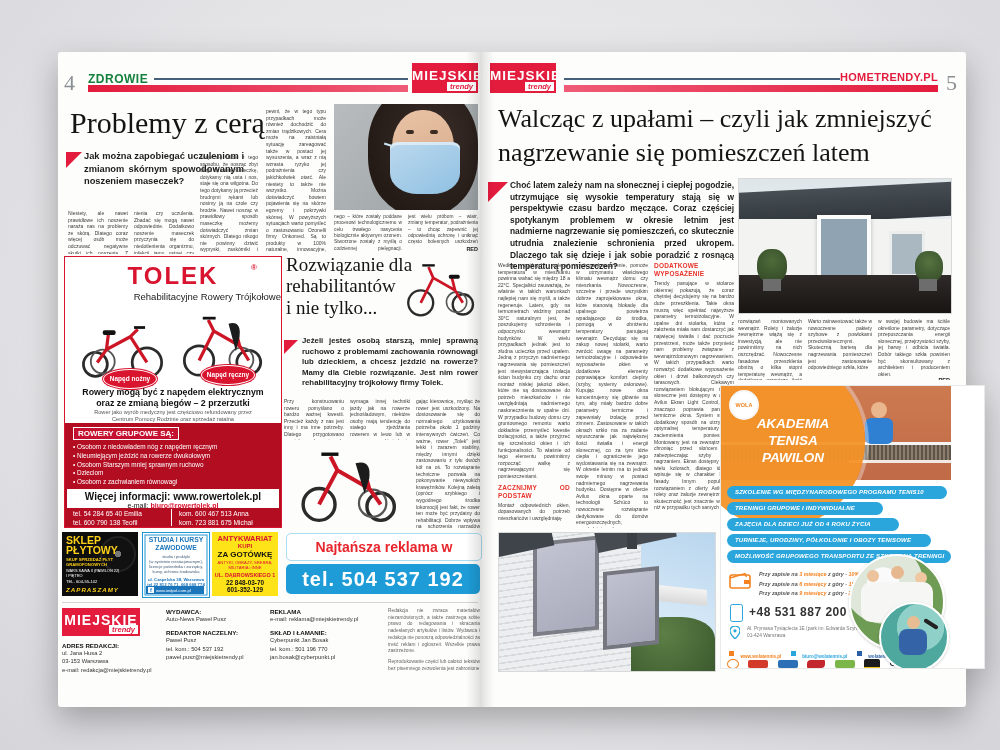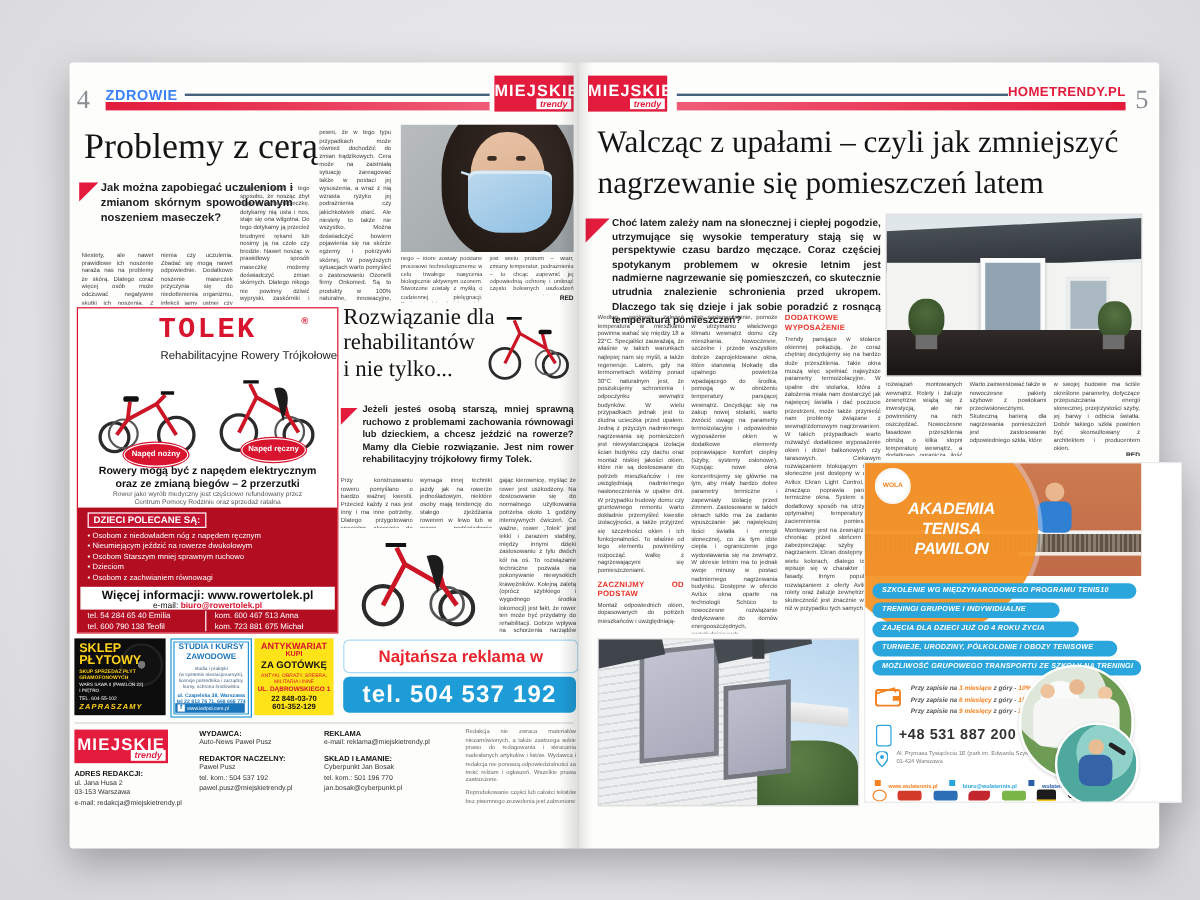--- a/index.html
+++ b/index.html
@@ -9,39 +9,39 @@
   .a{position:absolute;}
   .spread{left:58px;top:52px;width:908px;height:655px;filter:drop-shadow(0 12px 16px rgba(0,0,0,.28));}
   .page{top:0;height:655px;background:#fdfdfc;}
   .pg-l{left:0;width:424px;border-radius:3px 0 0 3px;}
   .pg-r{left:424px;width:484px;border-radius:0 3px 3px 0;}
   .pg-l::after{content:"";position:absolute;right:0;top:0;bottom:0;width:16px;
     background:linear-gradient(90deg,rgba(0,0,0,0) 0%,rgba(0,0,0,.13) 100%);pointer-events:none;}
   .pg-r::before{content:"";position:absolute;left:0;top:0;bottom:0;width:12px;
     background:linear-gradient(270deg,rgba(0,0,0,0) 0%,rgba(0,0,0,.10) 100%);pointer-events:none;z-index:5;}
   .pgnum{font-family:"Liberation Serif",serif;font-size:22px;color:#8a8f94;}
-  .section-lbl{font-size:12px;font-weight:bold;color:#3b82f6;letter-spacing:.5px;}
+  .section-lbl{font-size:12px;font-weight:bold;color:#15803d;letter-spacing:.5px;}
   .hdr-line{height:1.6px;background:#44607a;}
   .hdr-bar{height:7px;background:linear-gradient(90deg,#e31b3d,#ef5c77);}
   .hdr-bar.rev{background:linear-gradient(270deg,#e31b3d,#ef5c77);}
   .logo{background:#e31b3d;text-align:center;}
   .logo .ltop{color:#fff;font-weight:bold;font-size:13.5px;letter-spacing:1px;line-height:26px;}
   .logo .ltab{position:absolute;right:2px;bottom:2px;background:#fff;color:#e31b3d;
     font-size:7.5px;font-weight:bold;font-style:italic;padding:0 3px;line-height:9px;}
   .headline{font-family:"Liberation Serif",serif;color:#141414;}
   .tri{width:0;height:0;border-top:16px solid #e31b3d;border-right:16px solid transparent;}
   .lead{font-weight:bold;color:#1c1c1c;text-align:justify;}
   .col{font-size:5px;line-height:1.32;color:#3c3c3c;text-align:justify;overflow:hidden;}
   .cap{font-size:4.8px;line-height:1.32;color:#3c3c3c;text-align:justify;overflow:hidden;}
   .byline{font-weight:bold;font-size:5.5px;color:#222;text-align:right;}
   .subhead{font-weight:bold;color:#e8332a;font-size:6.5px;line-height:1.25;margin:4px 0 2px 0;letter-spacing:.2px;}
   .photo{overflow:hidden;}
   
   .tolek{border:1.6px solid #d8142f;background:#fff;overflow:hidden;}
-  .tk-title{font-family:Liberation Mono, monospace;font-weight:bold;color:#d8142f;font-size:24px;letter-spacing:2px;text-align:center;}
+  .tk-title{font-family:Liberation Sans, sans-serif;font-weight:bold;color:#d8142f;font-size:24px;letter-spacing:2px;text-align:center;}
   .tk-sub{font-size:9.5px;color:#222;text-align:right;}
   .badge{background:#d8142f;border:1.5px solid #fff;border-radius:50%;color:#fff;font-weight:bold;
     font-size:6.5px;line-height:1.15;text-align:center;display:flex;align-items:center;justify-content:center;
     box-shadow:0 0 0 1px #d8142f;}
   .tk-bold{font-weight:bold;font-size:8.8px;color:#111;text-align:center;line-height:1.2;}
   .tk-fine{font-size:5.6px;color:#555;text-align:center;line-height:1.25;}
   .tk-red{background:#b30d22;}
   .tk-lh{border:1.2px solid #fff;color:#fff;font-weight:bold;font-size:8px;padding:1px 4px;display:inline-block;background:#c41230;}
   .tk-li{color:#fff;font-size:6.4px;line-height:1.38;}
   .tk-info{background:#fff;}
@@ -130,21 +130,21 @@
         <path d="M56,18 q14,-4 12,14 l-4,16" fill="#1c1c1c"></path>
         <path d="M28,12 h14" stroke="#111" stroke-width="3"></path>
       </svg>
       <div class="a badge" style="left:38px;top:112px;width:52px;height:18px;">Napęd nożny</div>
       <div class="a badge" style="left:136px;top:108px;width:52px;height:18px;">Napęd ręczny</div>
 
       <div class="a tk-bold" style="left:8px;top:130px;width:200px;">Rowery mogą być z napędem elektrycznym oraz ze zmianą biegów – 2 przerzutki</div>
       <div class="a tk-fine" style="left:18px;top:152px;width:180px;">Rower jako wyrób medyczny jest częściowo refundowany przez Centrum Pomocy Rodzinie oraz sprzedaż ratalna</div>
 
       <div class="a tk-red" style="left:0;top:166px;width:216px;height:104px;">
-        <div class="a tk-lh" style="left:8px;top:4px;">DZIECI POLECANE SĄ:</div>
+        <div class="a tk-lh" style="left:8px;top:4px;">ROWERY GRUPOWE SĄ:</div>
         <div class="a" style="left:8px;top:20px;width:202px;">
           <div class="tk-li">• Osobom z niedowładem nóg z napędem ręcznym</div>
           <div class="tk-li">• Nieumiejącym jeździć na rowerze dwukołowym</div>
           <div class="tk-li">• Osobom Starszym mniej sprawnym ruchowo</div>
           <div class="tk-li">• Dzieciom</div>
           <div class="tk-li">• Osobom z zachwianiem równowagi</div>
         </div>
         <div class="a tk-info" style="left:2px;top:66px;width:212px;height:36px;text-align:center;">
           <div style="font-size:10px;font-weight:bold;color:#111;padding-top:2px;">
             <span>Więcej informacji:</span>

